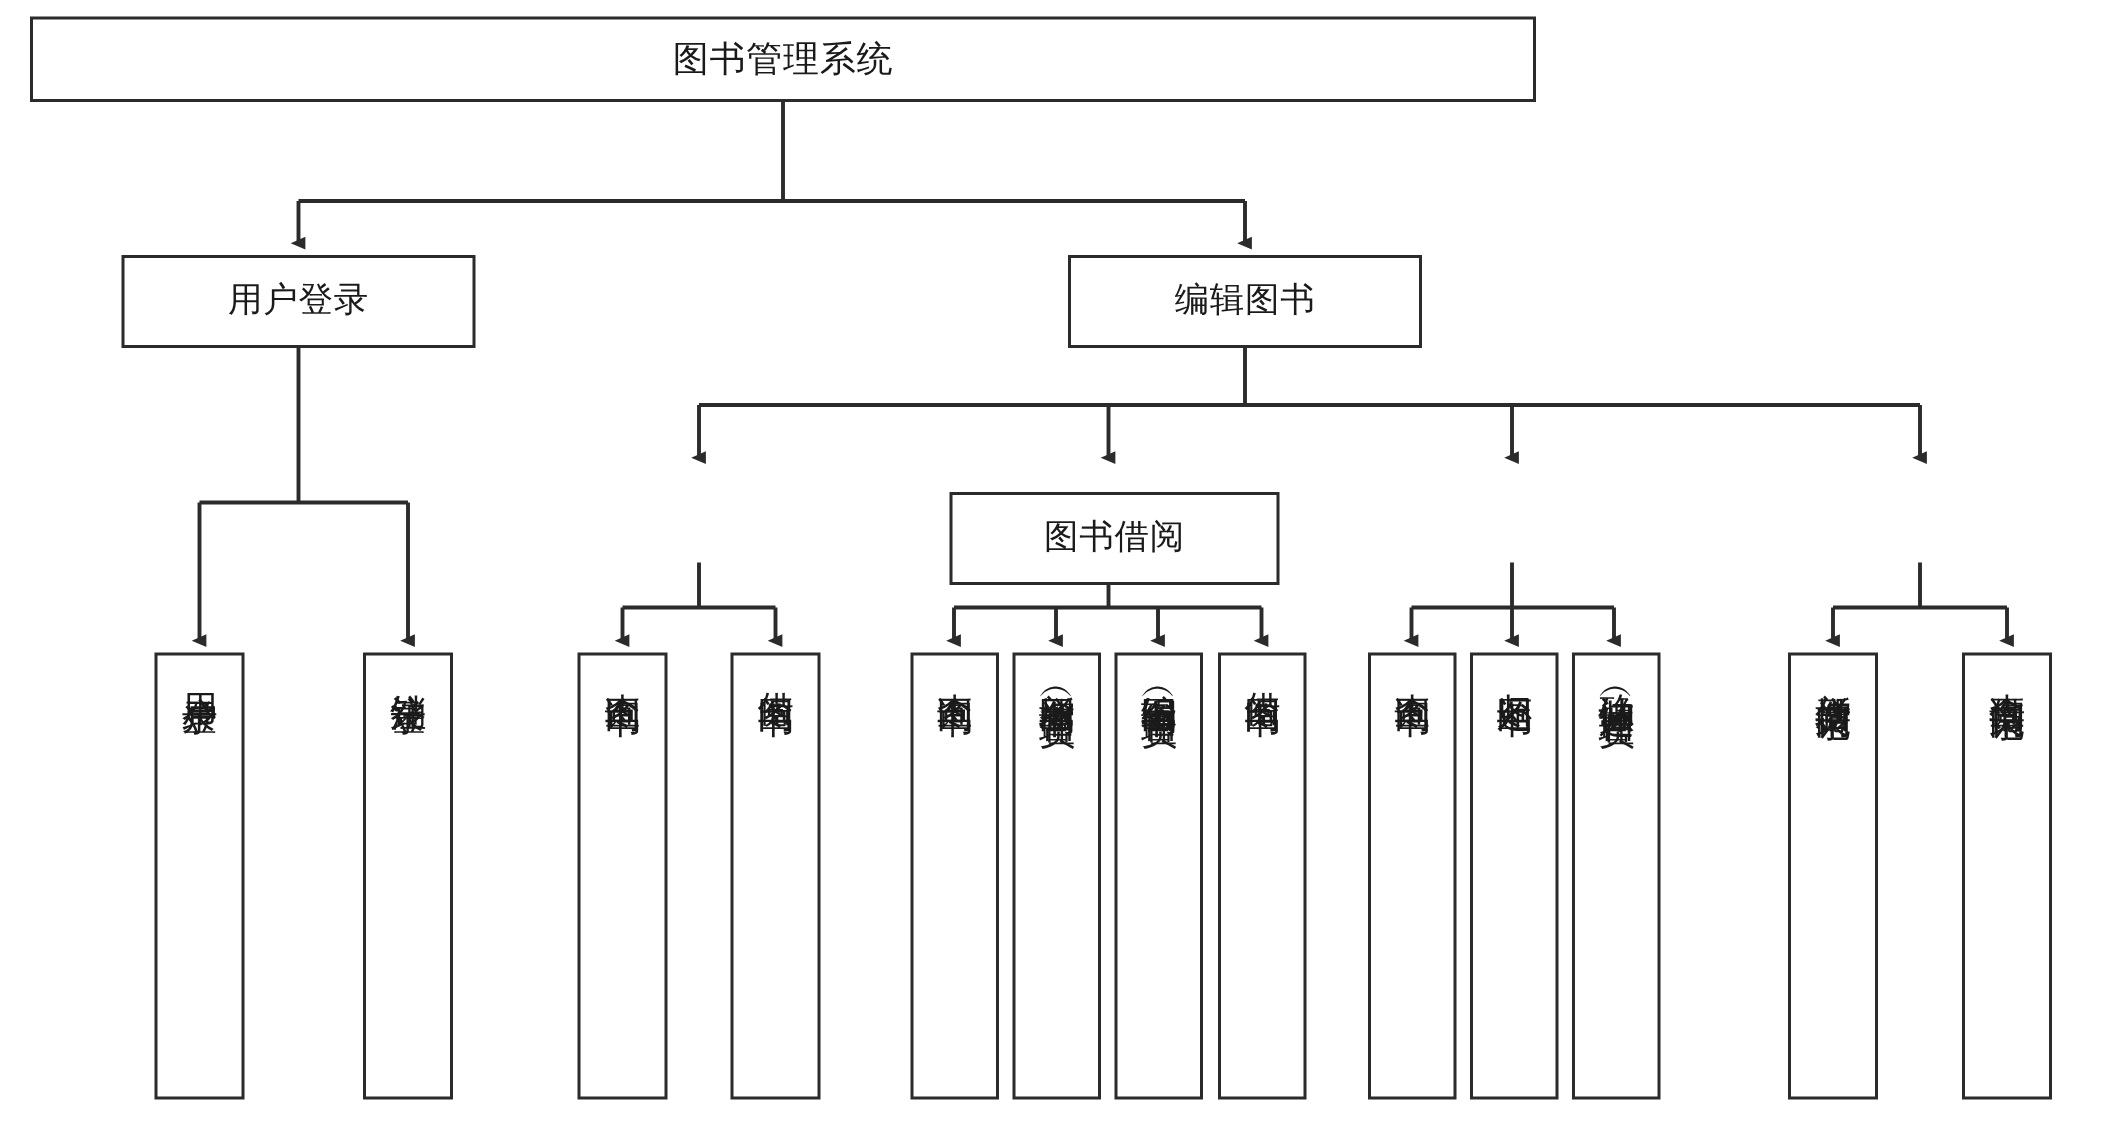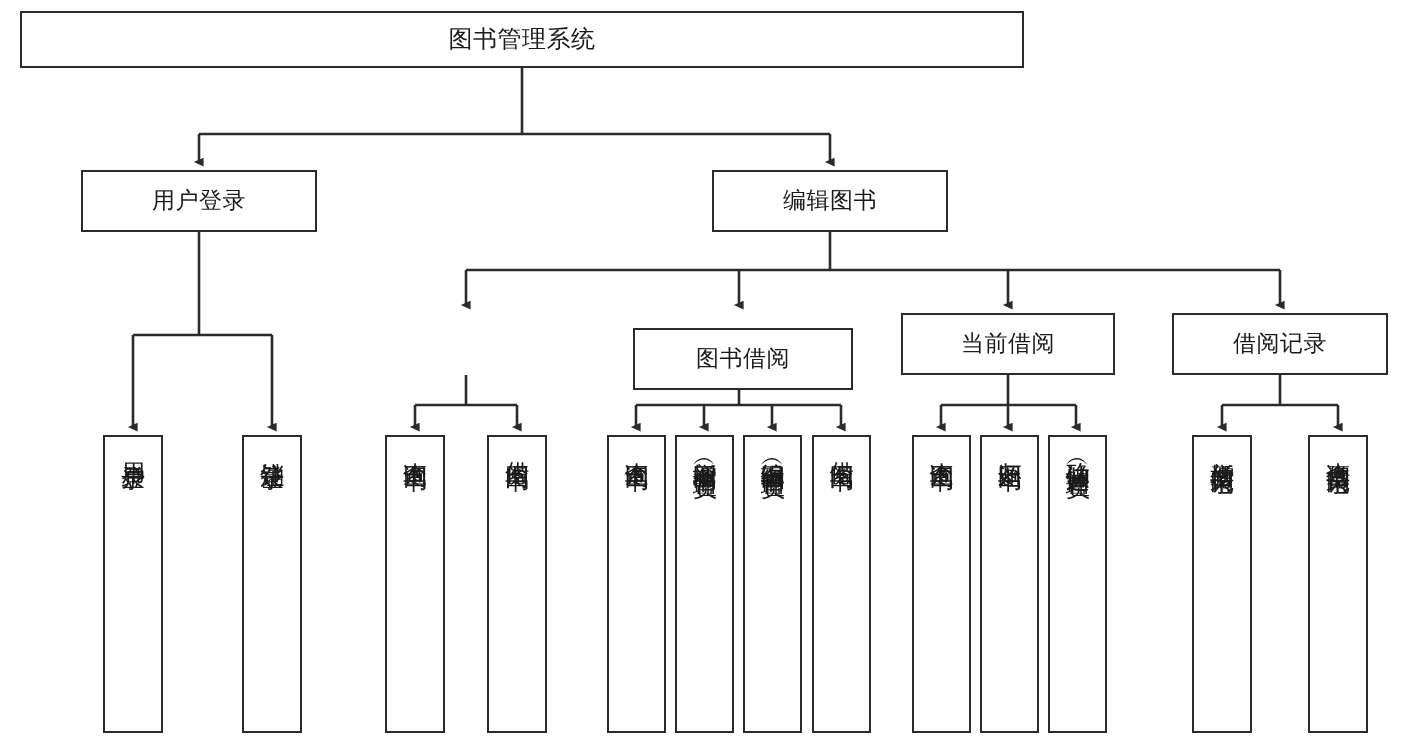--- a/index.html
+++ b/index.html
@@ -129,27 +129,21 @@
 
   <div class="node horiz" style="left:712px;top:170px;width:236px;height:62px;">
     <span class="label">编辑图书</span>
   </div>
 
 
   <div class="node horiz" style="left:633px;top:328px;width:220px;height:62px;">
     <span class="label">图书借阅</span>
   </div>
 
-  <div class="node horiz" style="left:901px;top:313px;width:214px;height:62px;">
-    <span class="label">当前借阅</span>
-  </div>
 
-  <div class="node horiz" style="left:1172px;top:313px;width:216px;height:62px;">
-    <span class="label">借阅记录</span>
-  </div>
 
   <div class="node vert" style="left:103px;top:435px;width:60px;height:298px;">
     <span class="label">用户登录</span>
   </div>
 
   <div class="node vert" style="left:242px;top:435px;width:60px;height:298px;">
     <span class="label">注销登录</span>
   </div>
 
   <div class="node vert" style="left:385px;top:435px;width:60px;height:298px;">

